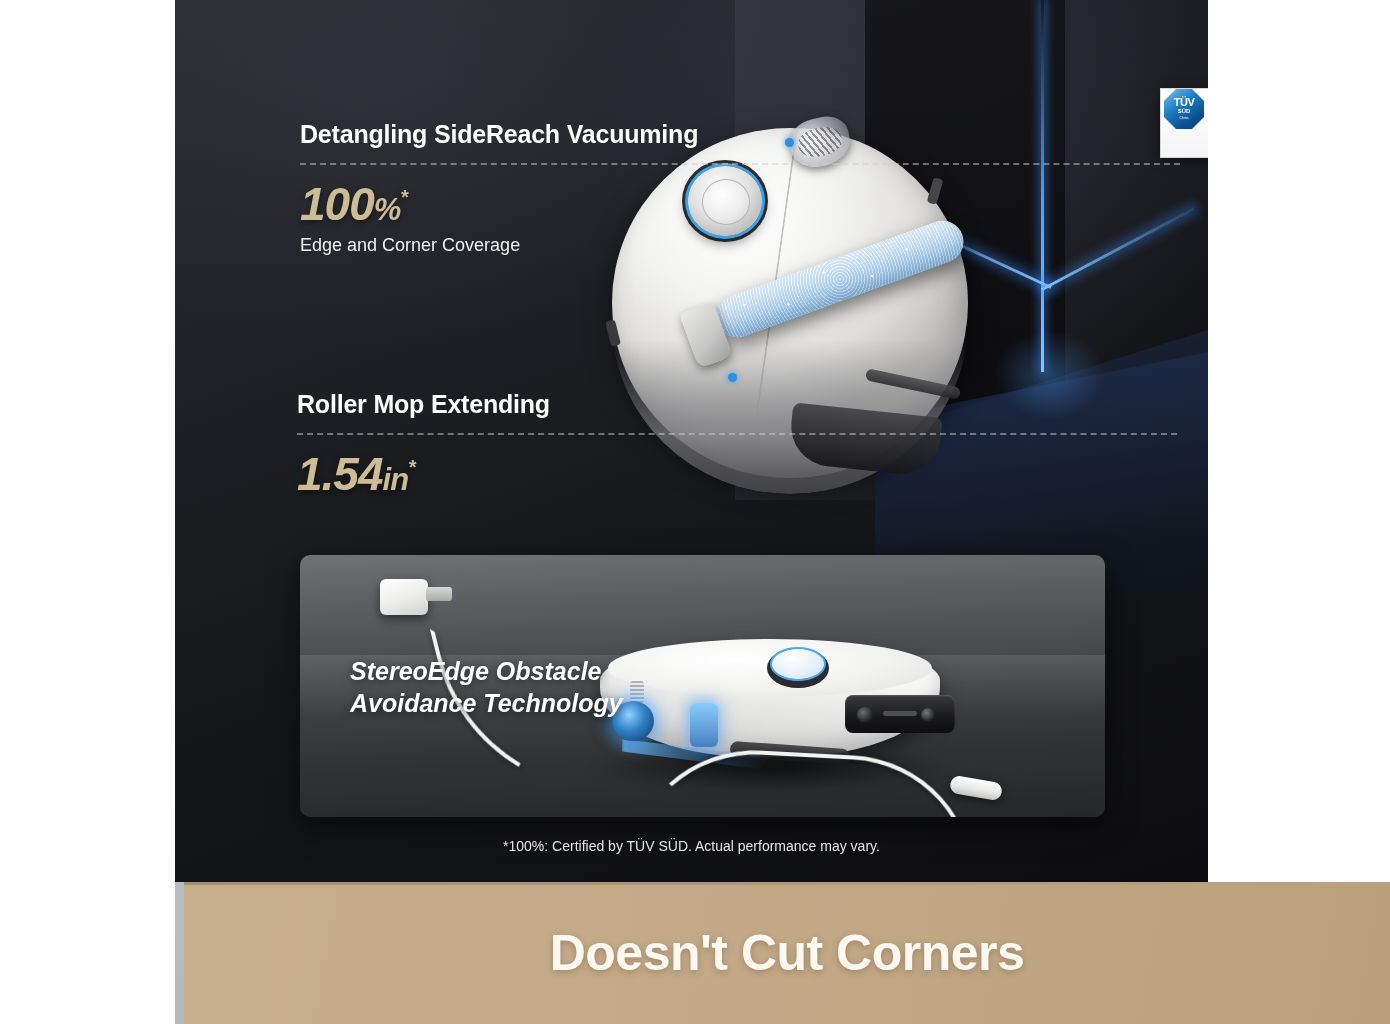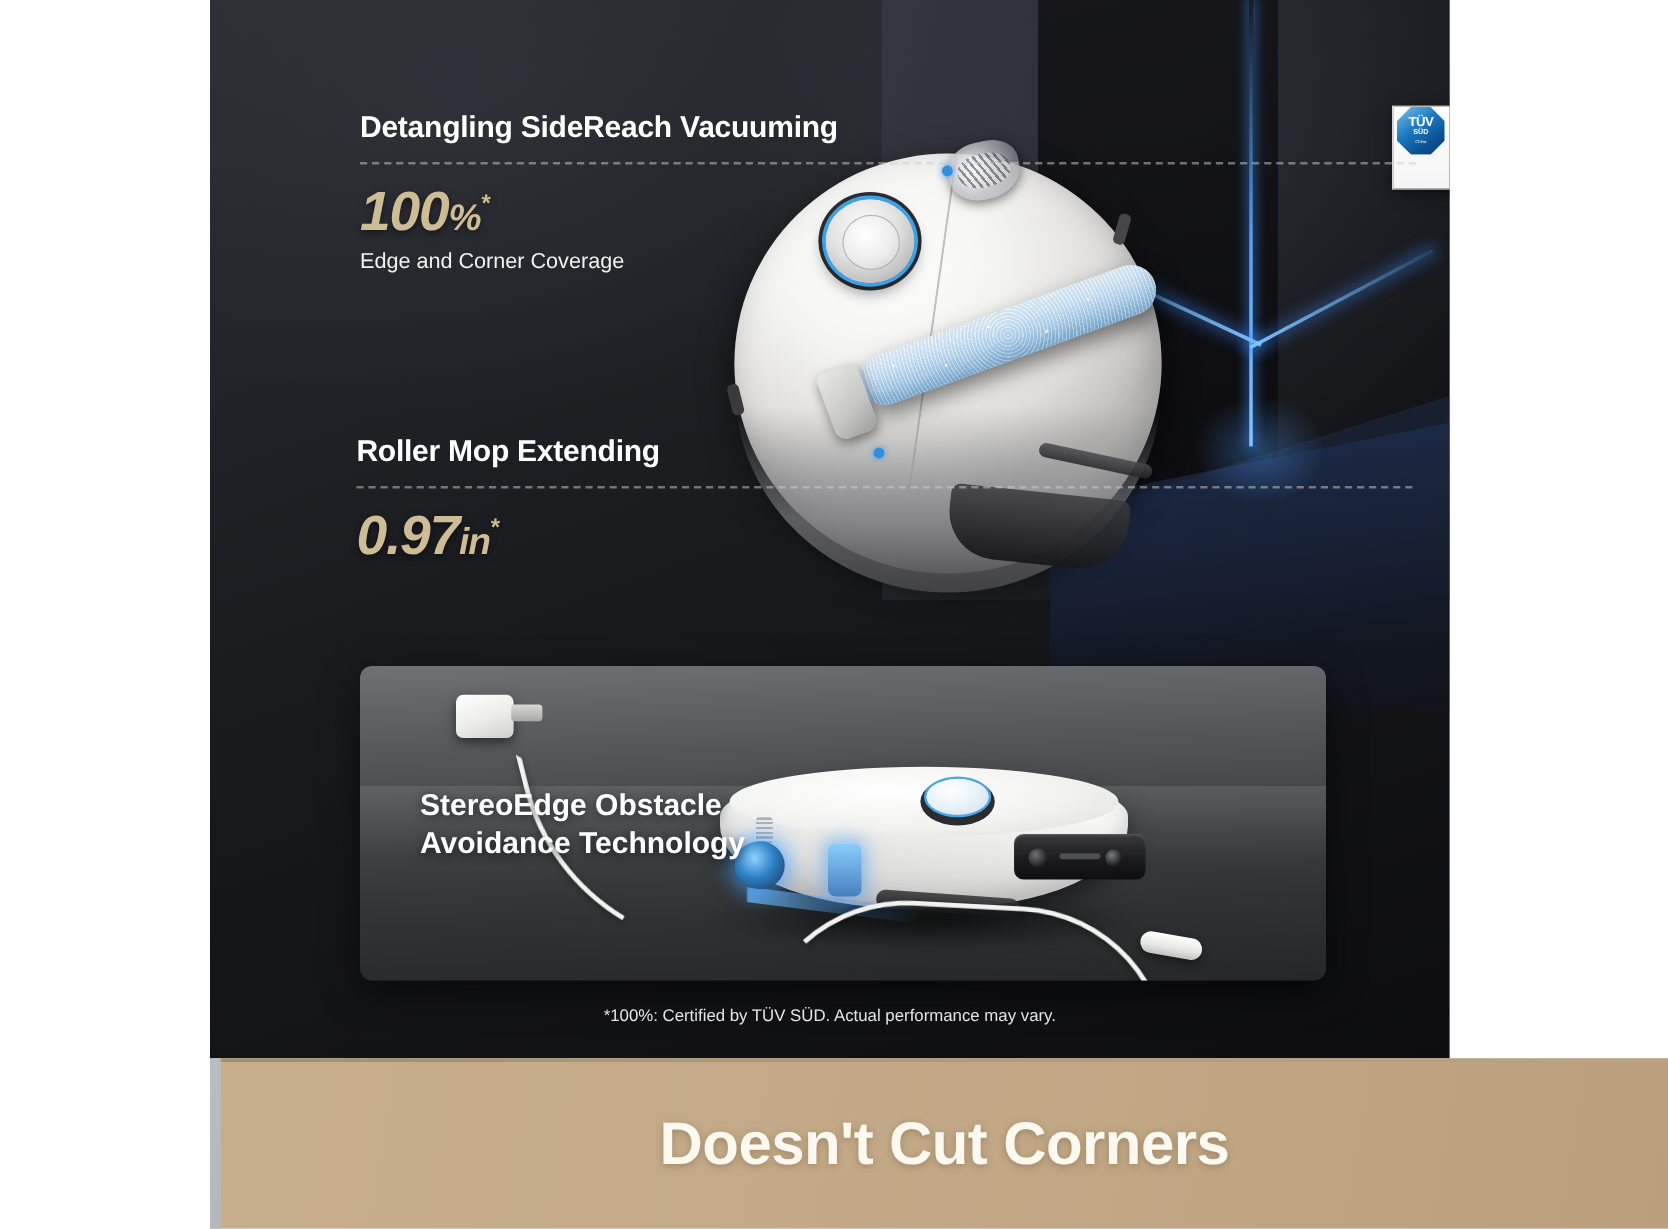--- a/index.html
+++ b/index.html
@@ -185,21 +185,21 @@
   .notch-l {
     position: absolute; left: 8px; top: 210px; width: 10px; height: 26px;
     background: #3a3a3d; border-radius: 4px; transform: rotate(-14deg);
   }
   .notch-r {
     position: absolute; left: 330px; top: 68px; width: 10px; height: 26px;
     background: #46464a; border-radius: 4px; transform: rotate(16deg);
   }
 
   
-  .feature { position: absolute; left: 300px; }
+  .feature { position: absolute; left: 300px; margin-top: 28px; }
   .feature-title {
     font-size: 25px; font-weight: bold; color: #ffffff;
     letter-spacing: -0.2px; white-space: nowrap;
   }
   .divider {
     margin-top: 14px;
     width: 880px; height: 0;
     border-top: 2px dashed rgba(205,205,208,0.5);
   }
   .stat {
@@ -224,21 +224,21 @@
       linear-gradient(178deg, #6f7173 0%, #5e6063 16%, #4e5052 34%, #3e4042 54%, #303234 74%, #262728 100%);
     box-shadow: 0 10px 30px rgba(0,0,0,0.55);
   }
   .inset-floor-sheen {
     position: absolute; left: 0; top: 38%; width: 100%; height: 24%;
     background: linear-gradient(180deg, rgba(255,255,255,0.10) 0%, rgba(255,255,255,0) 100%);
   }
   .inset-title {
     position: absolute; left: 50px; top: 100px;
     font-size: 25px; font-weight: bold; color: #ffffff;
-    line-height: 1.28; text-shadow: 0 2px 8px rgba(0,0,0,0.55);
+    line-height: 1.28; text-shadow: 0 2px 8px rgba(0,0,0,0.55); font-style: italic;
   }
 
   
   .ir-shadow {
     position: absolute; left: 290px; top: 190px; width: 360px; height: 46px;
     background: radial-gradient(ellipse at center, rgba(0,0,0,0.6) 0%, rgba(0,0,0,0) 72%);
     filter: blur(4px);
   }
   .ir-body {
     position: absolute; left: 300px; top: 86px; width: 340px; height: 116px;
@@ -453,21 +453,21 @@
       <div class="stat">
         <span>100</span><span class="unit">%</span><span class="star">*</span>
       </div>
       <div class="stat-sub">Edge and Corner Coverage</div>
     </div>
 
     <div class="feature" style="top:362px; left:122px;">
       <div class="feature-title">Roller Mop Extending</div>
       <div class="divider"></div>
       <div class="stat">
-        <span>0.97</span><span class="unit">in</span><span class="star">*</span>
+        <span>1.54</span><span class="unit">in</span><span class="star">*</span>
       </div>
     </div>
 
     <div class="inset" style="left:125px;">
       <div class="inset-floor-sheen"></div>
 
       <div class="cable"></div>
       <div class="plug-brick"></div>
       <div class="plug-tip"></div>
 

